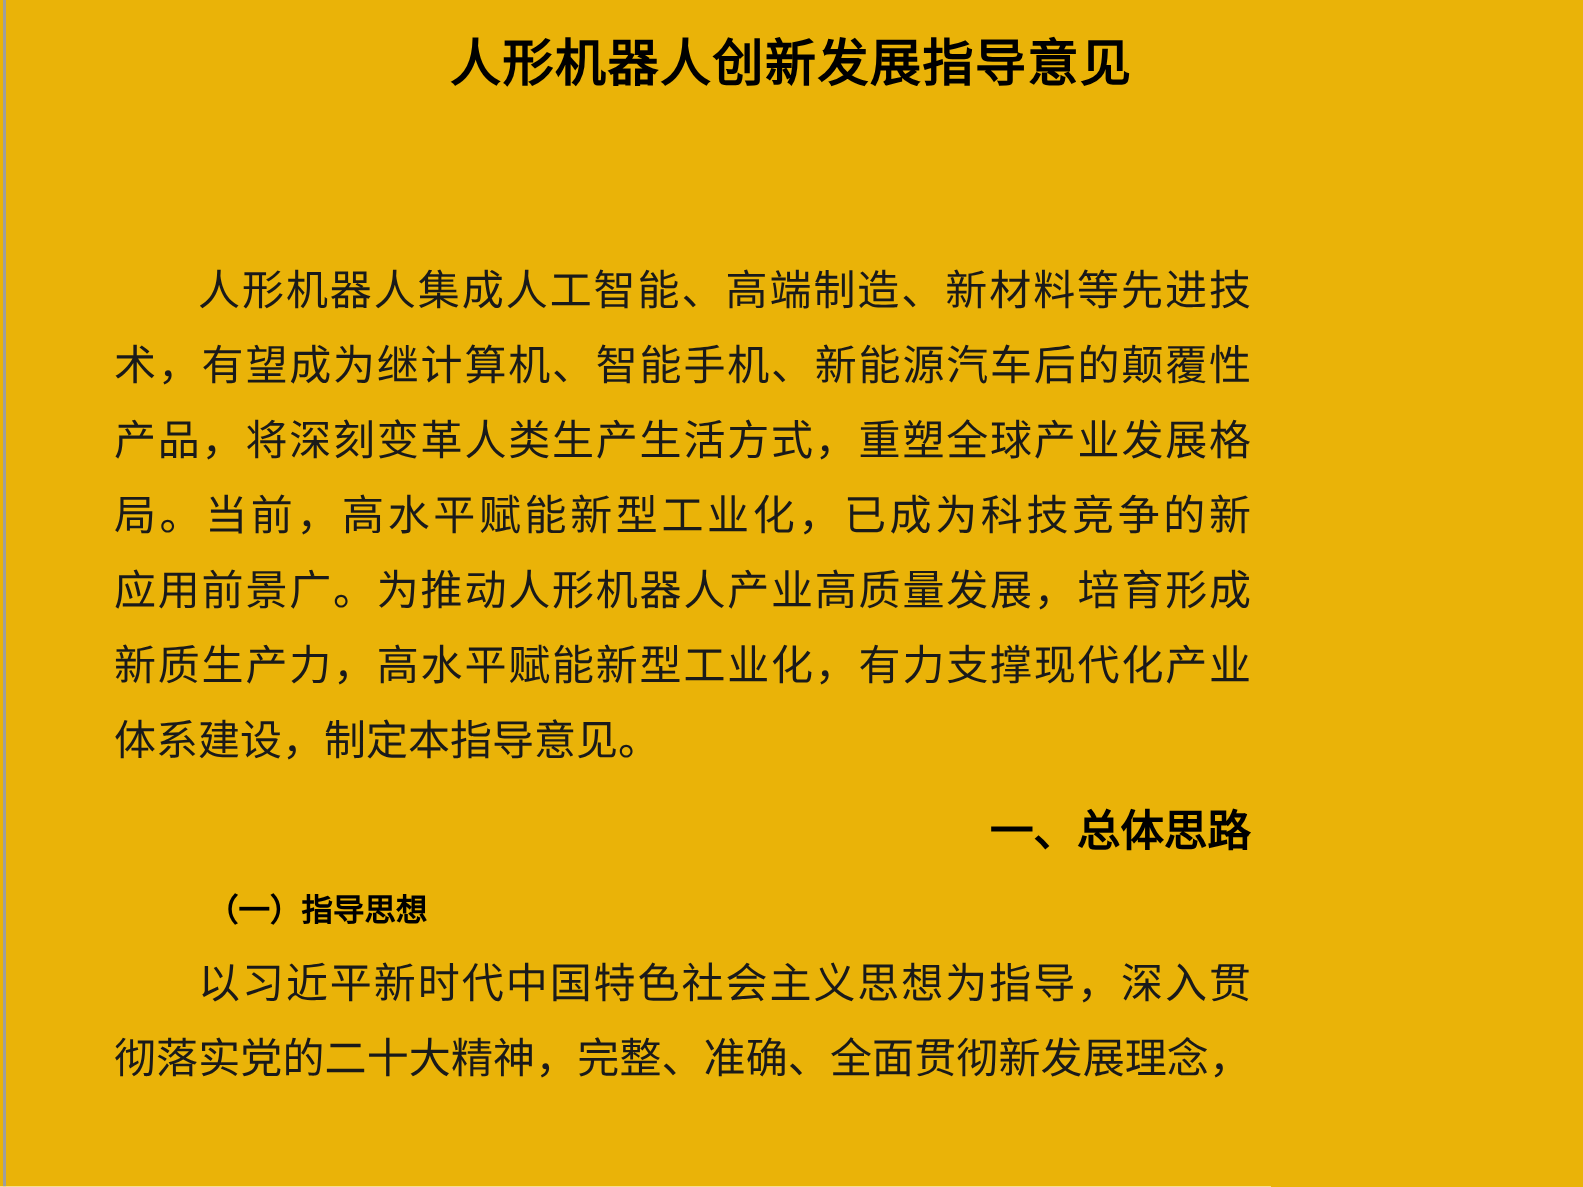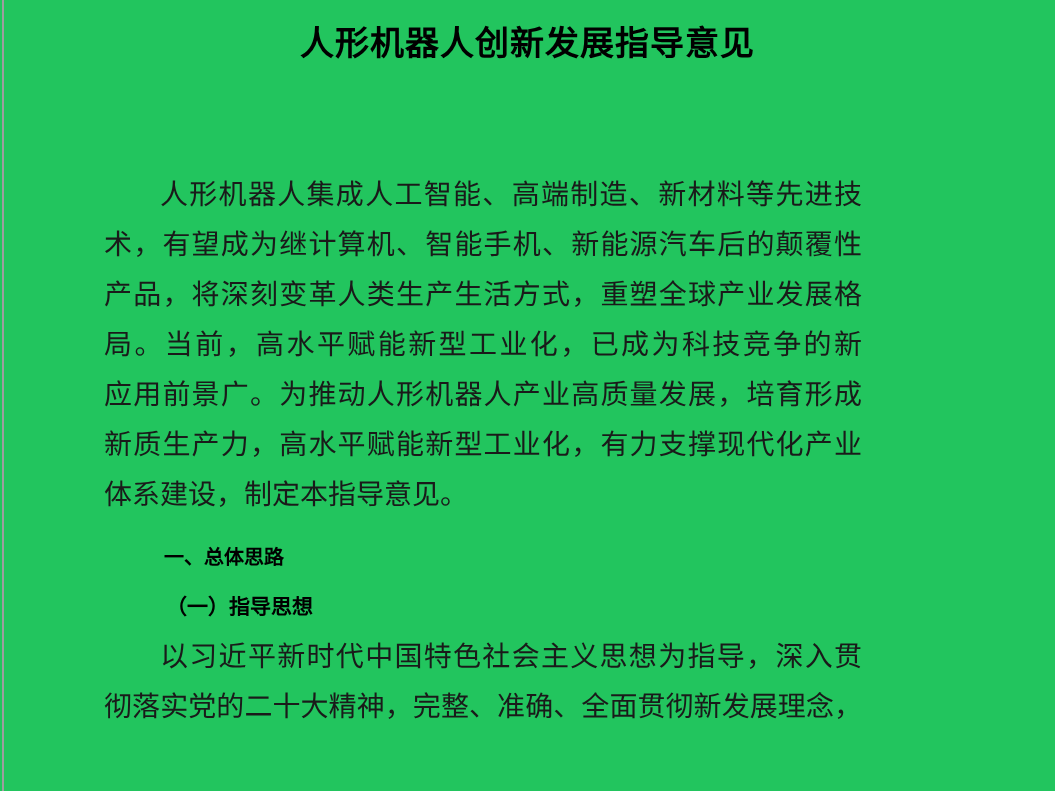--- a/index.html
+++ b/index.html
@@ -5,21 +5,21 @@
   * { margin: 0; padding: 0; box-sizing: border-box; }
 
   html, body {
     background: #ffffff;
   }
 
   .page {
     position: relative;
     width: 1055px;
     height: 791px;
-    background: #22c55e;
+    background: #eab308;
     overflow: hidden;
     font-family: "Liberation Serif", "DejaVu Serif", serif;
     color: #1a1a1a;
   }
 
   .page-edge-line {
     position: absolute;
     left: 2px;
     top: 0;
     bottom: 0;
@@ -34,21 +34,21 @@
     font-size: 34px;
     line-height: 44px;
     font-weight: bold;
     color: #000000;
     letter-spacing: 1px;
     margin-bottom: 104px;
   }
 
   .doc-body {
     position: relative;
-    margin-left: 104px;
+    margin-left: 76px;
     width: 758px;
     font-size: 28px;
     line-height: 50px;
   }
 
   .line {
     width: 100%;
     text-align: justify;
     text-align-last: justify;
     text-justify: inter-character;
@@ -60,26 +60,27 @@
     padding-left: 56px; 
   }
 
   .line.para-end {
     text-align: left;
     text-align-last: left;
   }
 
   .heading-1 {
     padding-left: 60px;
-    font-family: Liberation Serif, serif;
+    font-family: Liberation Mono, monospace;
     font-weight: bold;
     color: #000000;
-    font-size: 20px;
+    font-size: 29px;
     line-height: 50px;
     margin-top: 12px;
+    text-align: right;
   }
 
   .heading-2 {
     padding-left: 62px;
     font-family: "Liberation Serif", "DejaVu Serif", serif;
     font-weight: bold;
     color: #000000;
     font-size: 21px;
     line-height: 50px;
   }

